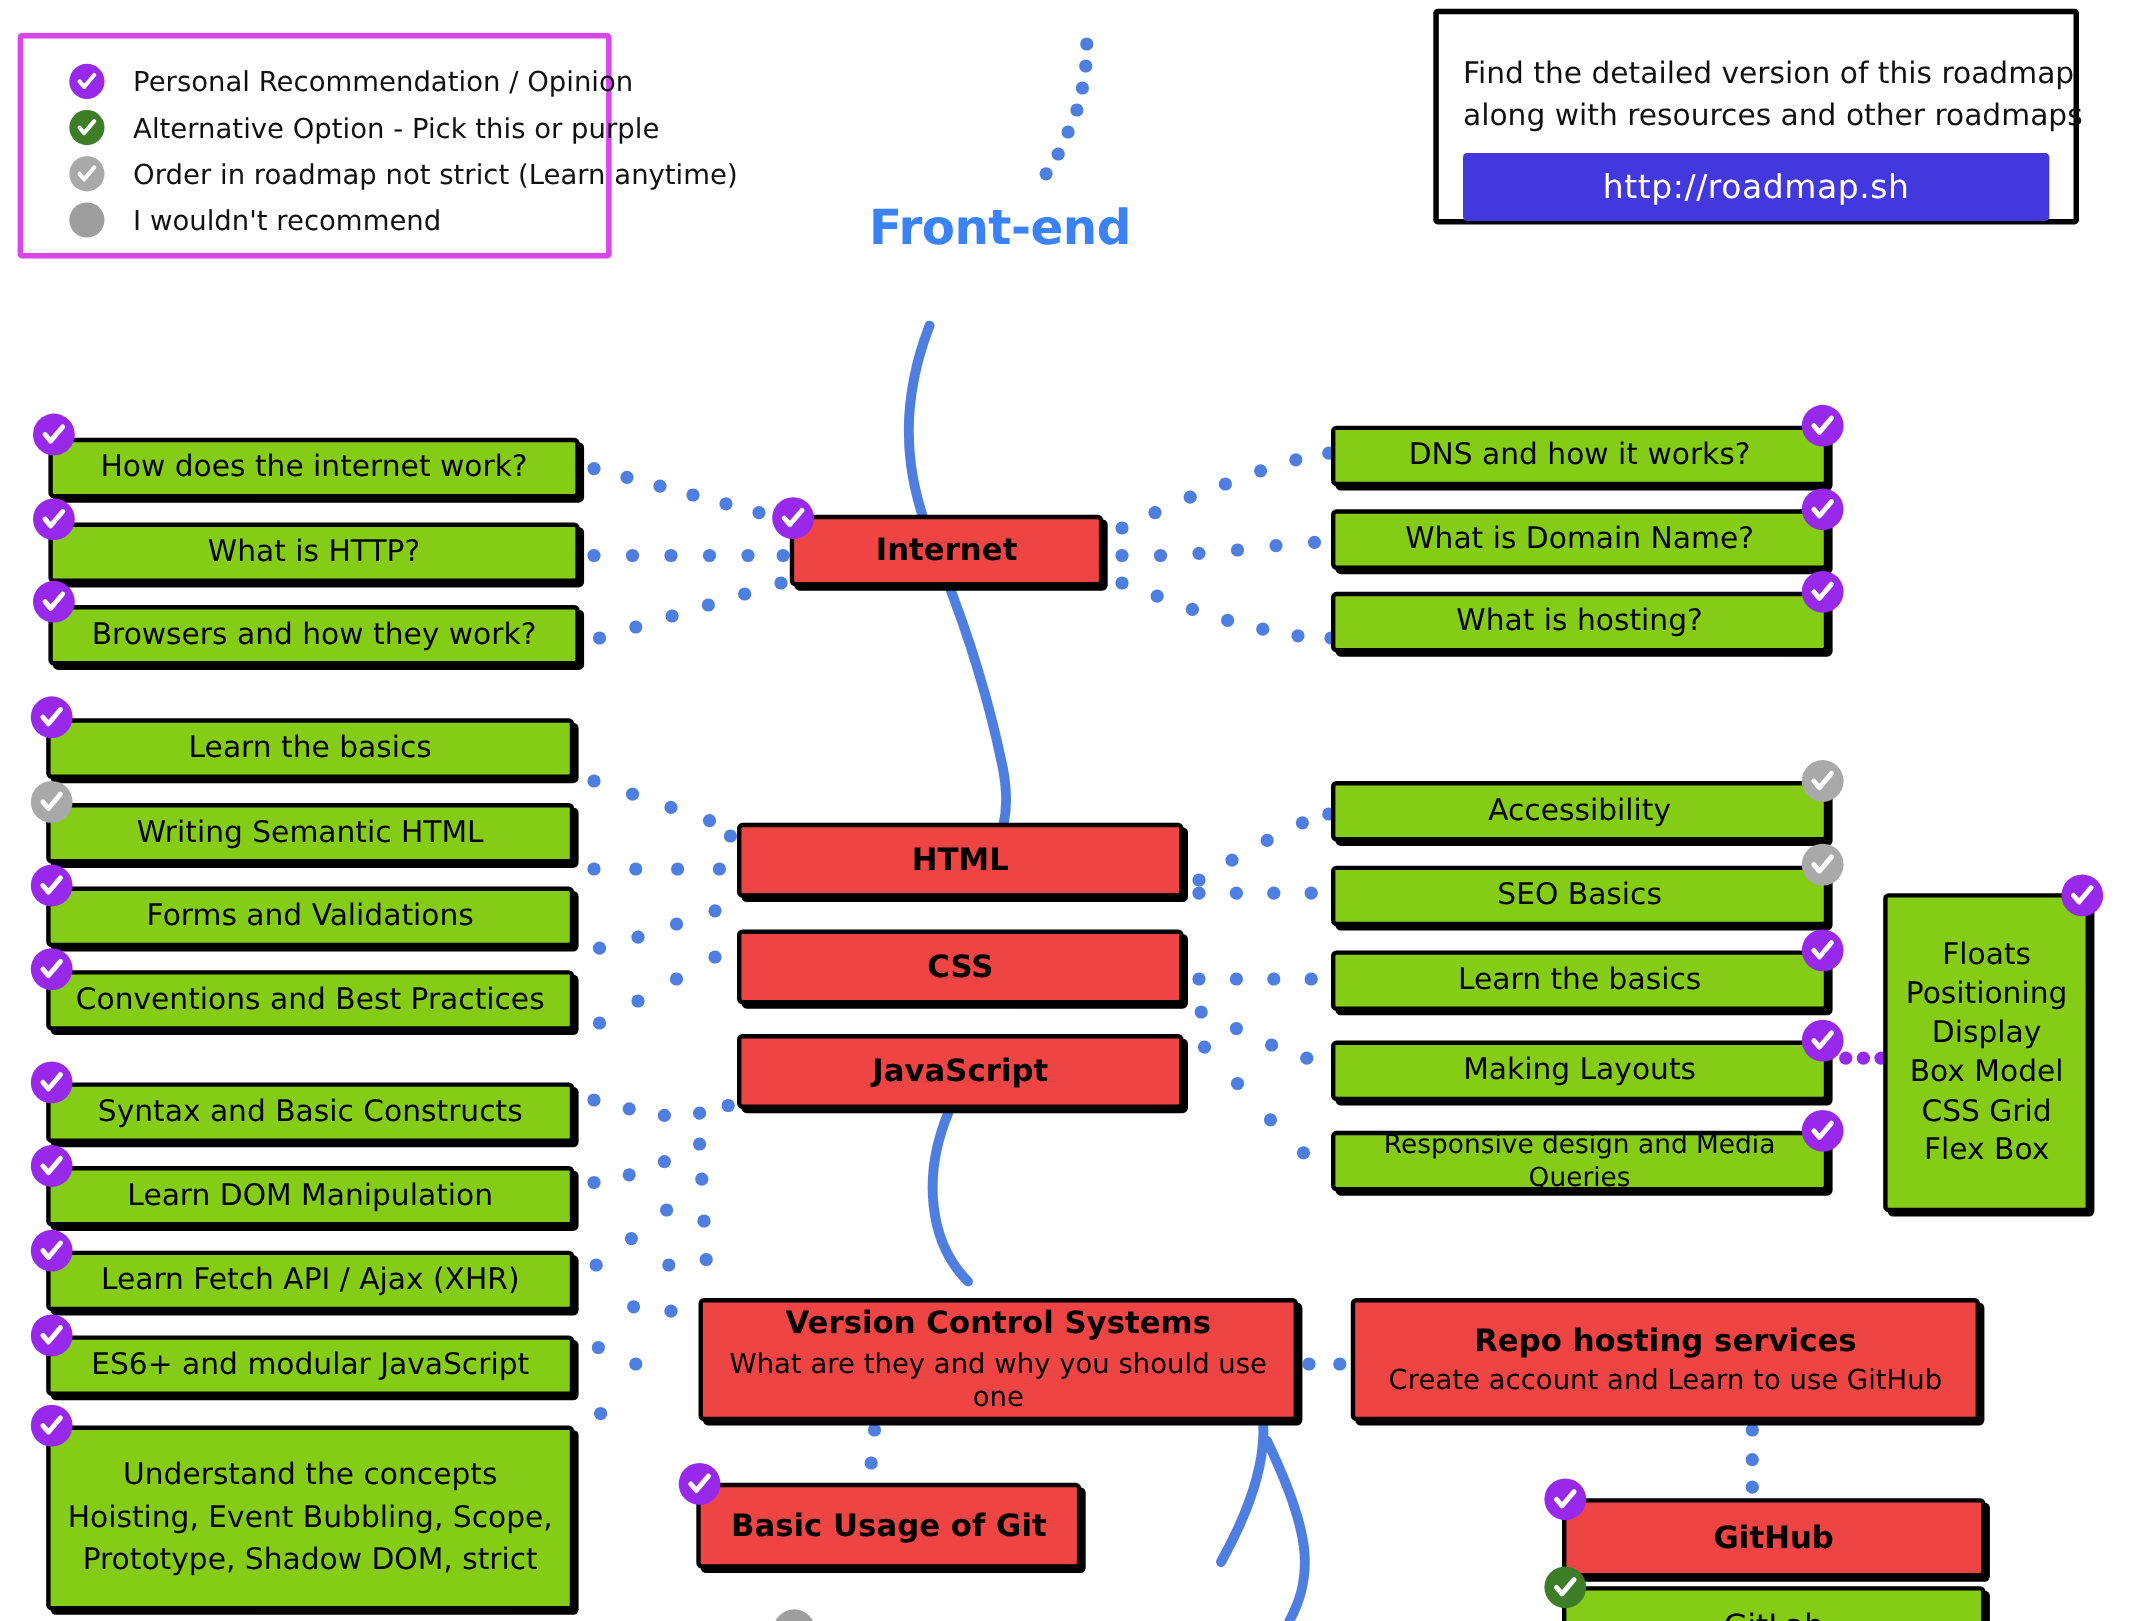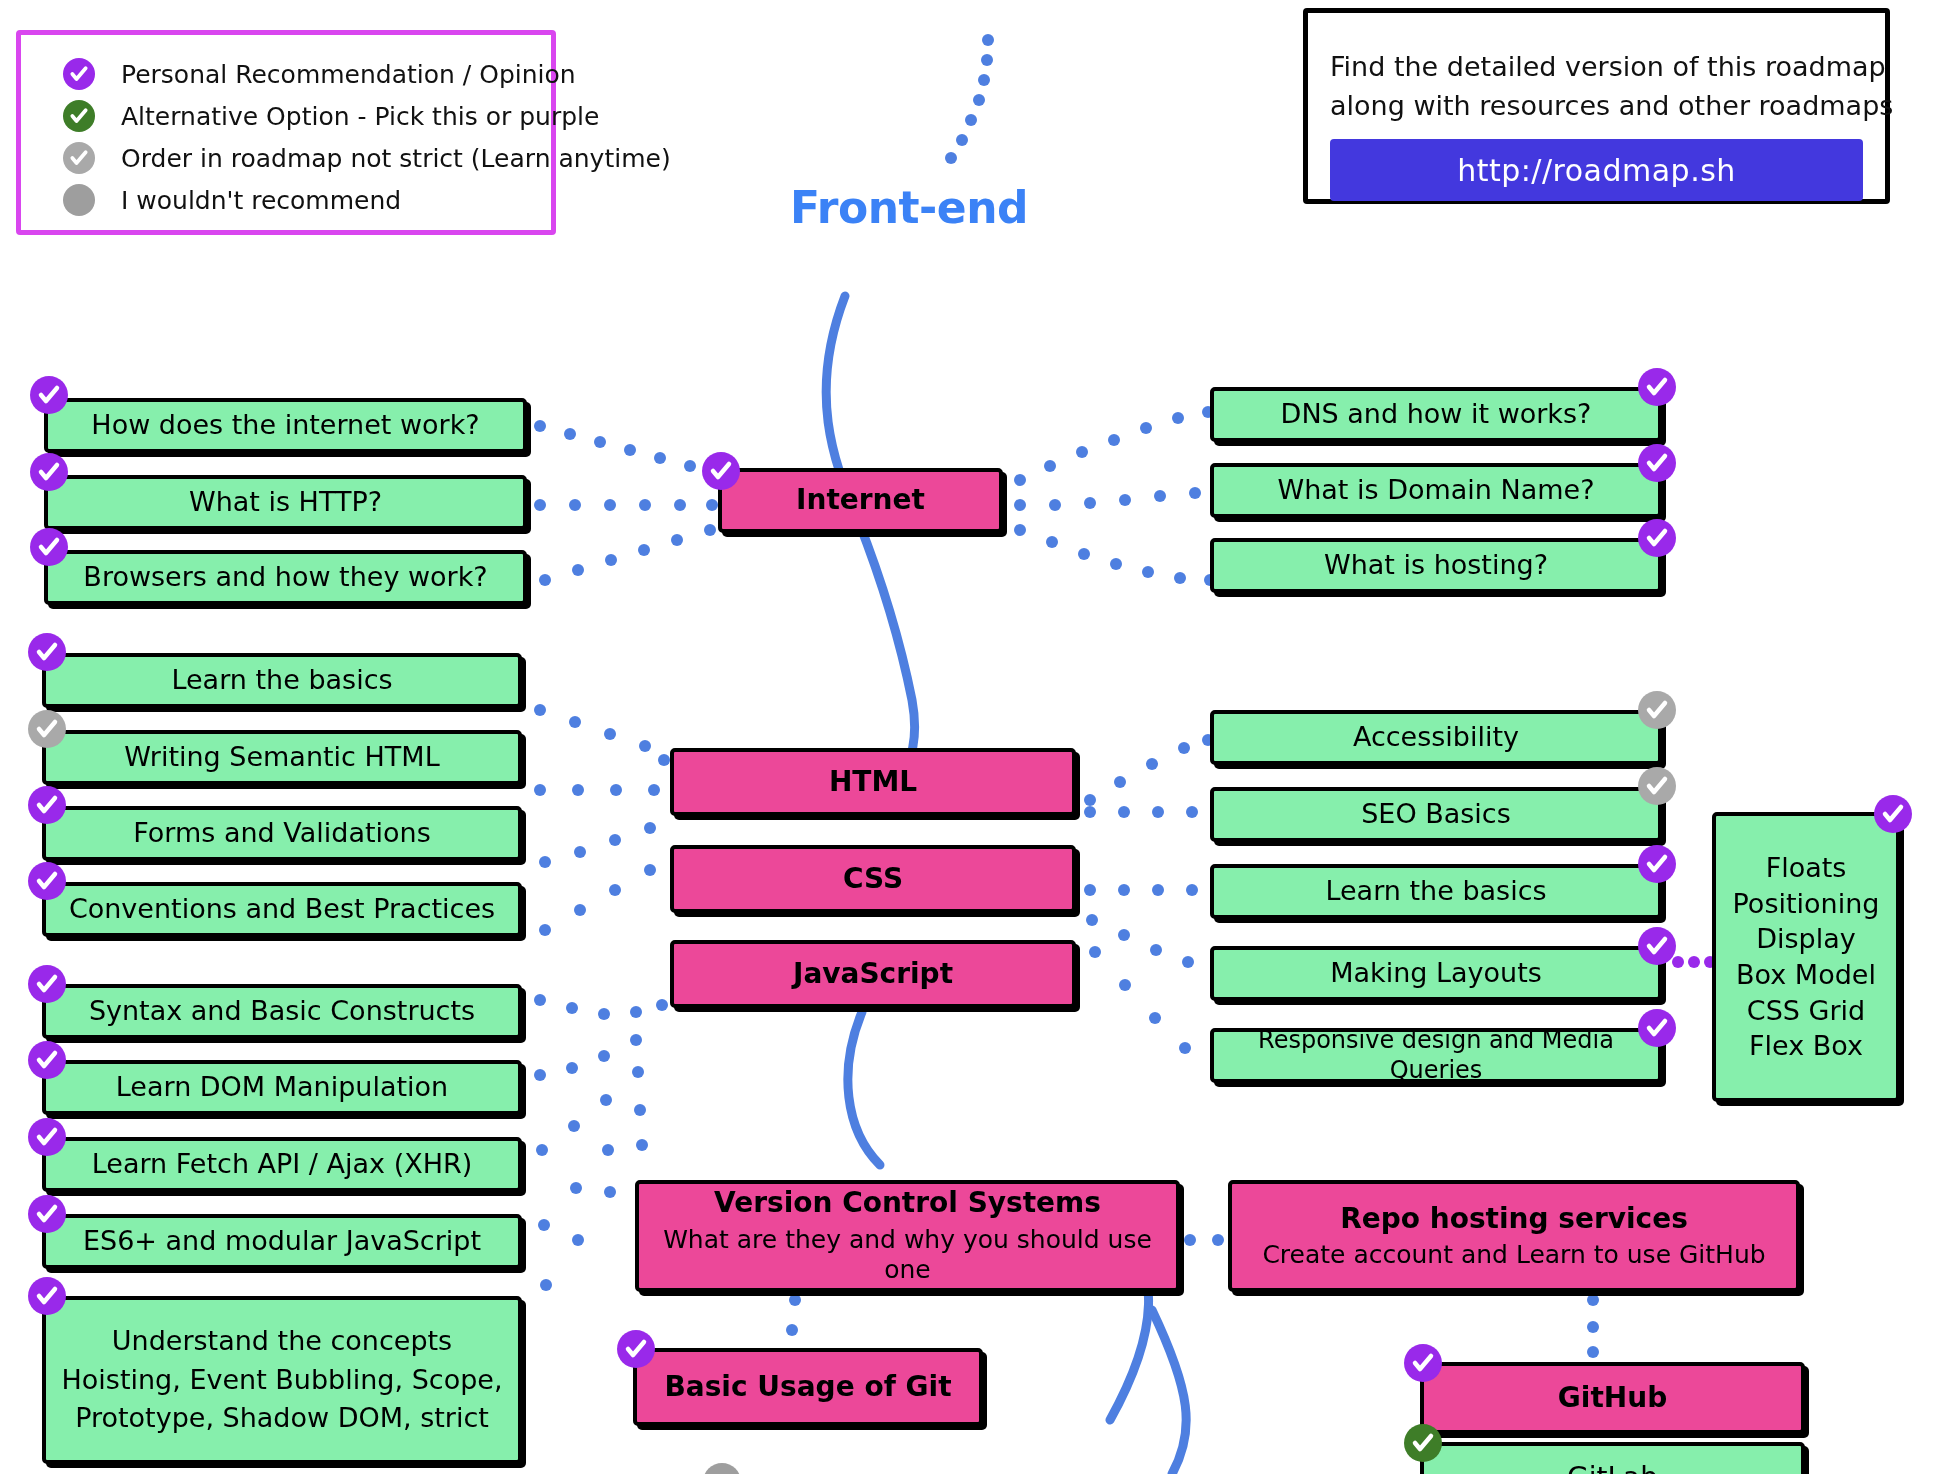--- a/index.html
+++ b/index.html
@@ -16,22 +16,22 @@
     border-radius:5px;
     display:flex;
     flex-direction:column;
     align-items:center;
     justify-content:center;
     text-align:center;
     box-shadow:4px 4px 0 #000;
     color:#000;
     line-height:1.22;
   }
-  .node.primary{background:#ec4899;font-weight:bold;}
-  .node.secondary{background:#86efac;font-weight:normal;}
+  .node.primary{background:#ef4444;font-weight:bold;}
+  .node.secondary{background:#84cc16;font-weight:normal;}
 
   .node .t-main{display:block;}
   .node .t-sub{display:block;font-weight:normal;font-size:25px;margin-top:4px;}
 
   
   .badge{
     position:absolute;
     width:38px;height:38px;
     border-radius:50%;
     display:flex;align-items:center;justify-content:center;

